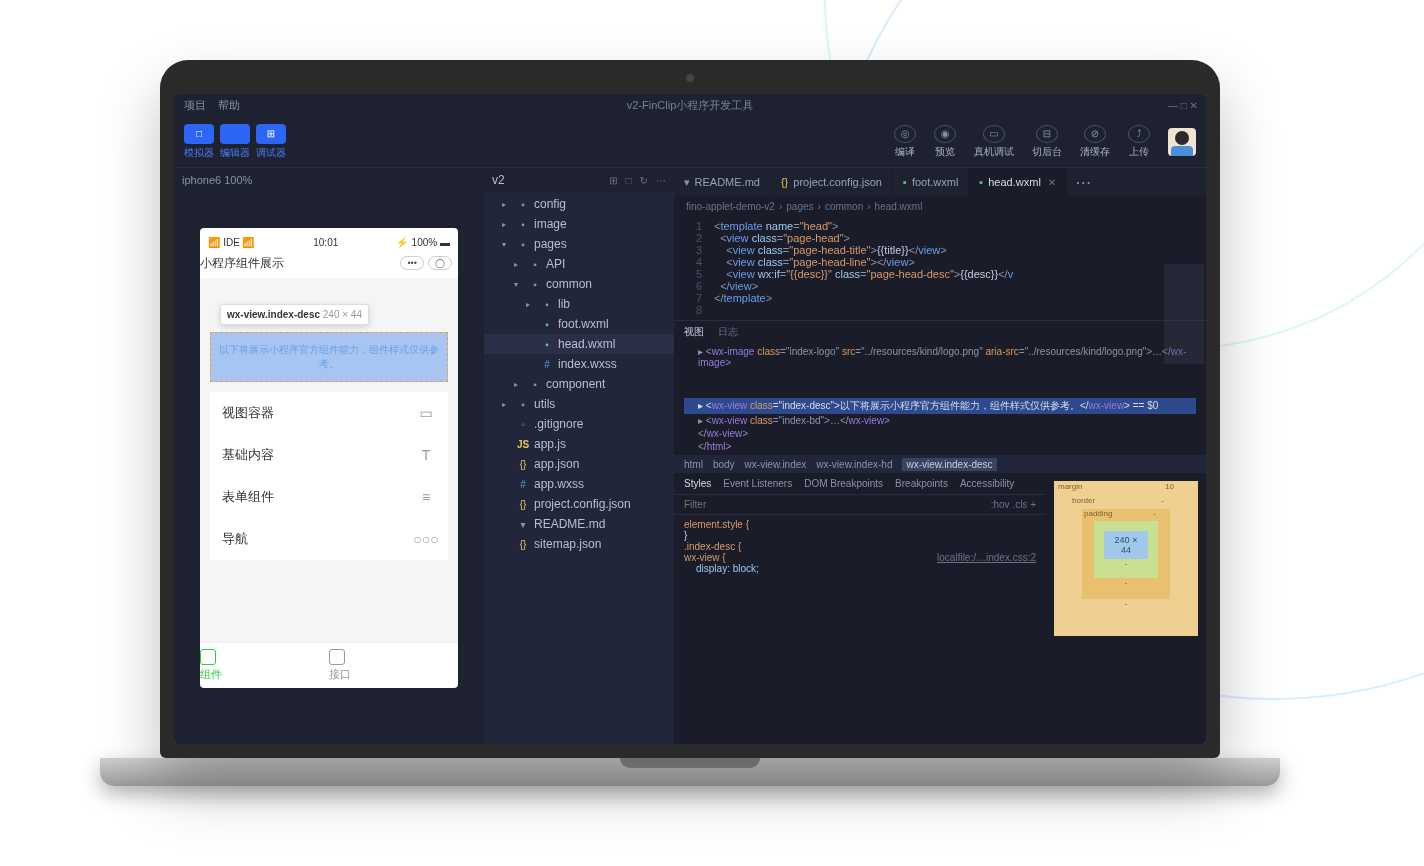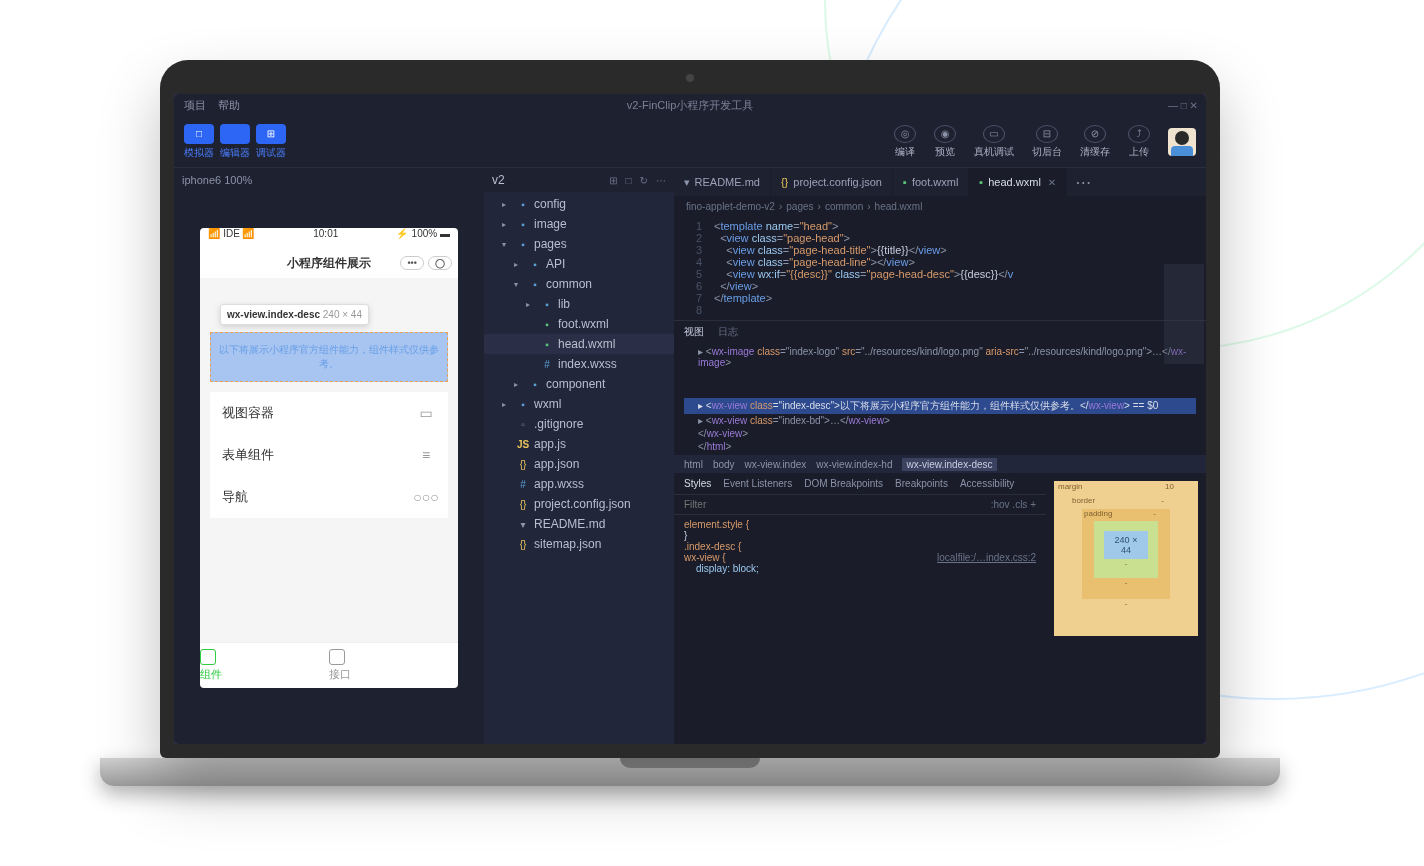--- a/index.html
+++ b/index.html
@@ -36,22 +36,22 @@
 .avatar::before { content:''; position:absolute; width:14px; height:14px; background:#2a2a2a; border-radius:50%; top:3px; left:7px; }
 .avatar::after { content:''; position:absolute; width:22px; height:10px; background:#4a8fd8; bottom:0; left:3px; border-radius:4px 4px 0 0; }
 
 
 .ide-body { flex:1; display:flex; overflow:hidden; }
 
 
 .sim-panel { width:310px; background:#1e2130; display:flex; flex-direction:column; }
 .sim-hdr { height:24px; padding:0 8px; color:#8b93a8; font-size:11px; display:flex; align-items:center; }
 .phone { background:#fff; margin:36px 26px 0; border-radius:4px; height:460px; display:flex; flex-direction:column; overflow:hidden; font-size:12px; color:#333; }
-.ph-status { height:20px; display:flex; justify-content:space-between; align-items:flex-start; padding:0 8px; font-size:10px; }
-.ph-title-row { height:30px; display:flex; align-items:center; justify-content:center; position:relative; font-size:12px; font-weight:700; }
+.ph-status { height:20px; display:flex; justify-content:space-between; align-items:flex-end; padding:0 8px; font-size:10px; }
+.ph-title-row { height:30px; display:flex; align-items:center; justify-content:flex-start; position:relative; font-size:12px; font-weight:400; }
 .ph-caps { position:absolute; right:6px; display:flex; gap:4px; }
 .cap-pill { border:1px solid #ccc; border-radius:10px; padding:1px 6px; font-size:9px; color:#555; }
 .ph-body { flex:1; background:#f5f5f5; padding:8px 10px; position:relative; display:flex; flex-direction:column; gap:10px; }
 .inspect-tip { background:#fff; border:1px solid #ddd; border-radius:3px; padding:4px 6px; font-size:10px; box-shadow:0 2px 6px rgba(0,0,0,0.15); position:absolute; top:26px; left:20px; }
 .inspect-tip b { color:#333; } .inspect-tip span { color:#999; }
 .hl-box { background:#a8c4f0; border:1px dashed #e8a050; padding:10px 6px; margin-top:46px; font-size:10px; color:#68a0e8; text-align:center; line-height:1.4; }
 .menu-row { background:#fff; height:42px; display:flex; align-items:center; justify-content:space-between; padding:0 12px; font-size:13px; }
 .menu-ico { width:20px; height:20px; color:#999; display:flex; align-items:center; justify-content:center; font-size:14px; }
 .ph-tab { height:46px; border-top:1px solid #eee; display:flex; }
 .ph-tab-item { flex:1; display:flex; flex-direction:column; justify-content:center; gap:2px; font-size:11px; }
@@ -201,20 +201,24 @@
               <div class="inspect-tip">
                 <b>wx-view.index-desc</b> <span>240 × 44</span>
               </div>
               <div class="hl-box">以下将展示小程序官方组件能力，组件样式仅供参考。</div>
               <div id="menu-rows">
                   <div class="menu-row">
                     <span>视图容器</span>
                     <span class="menu-ico">▭</span>
                   </div>
                   <div class="menu-row">
+                    <span>基础内容</span>
+                    <span class="menu-ico">T</span>
+                  </div>
+                  <div class="menu-row">
                     <span>表单组件</span>
                     <span class="menu-ico">≡</span>
                   </div>
                   <div class="menu-row">
                     <span>导航</span>
                     <span class="menu-ico">○○○</span>
                   </div>
                 </div>
             </div>
             <div class="ph-tab" id="ph-tabs">
@@ -287,21 +291,21 @@
                 <span>index.wxss</span>
               </div>
               <div class="tnode ind2 ">
                 <span class="arr">▸</span>
                 <span class="fico fold">▪</span>
                 <span>component</span>
               </div>
               <div class="tnode ind1 ">
                 <span class="arr">▸</span>
                 <span class="fico fold">▪</span>
-                <span>wxml</span>
+                <span>utils</span>
               </div>
               <div class="tnode ind1 ">
                 <span class="arr"></span>
                 <span class="fico fmd">▫</span>
                 <span>.gitignore</span>
               </div>
               <div class="tnode ind1 ">
                 <span class="arr"></span>
                 <span class="fico fjs">JS</span>
                 <span>app.js</span>

